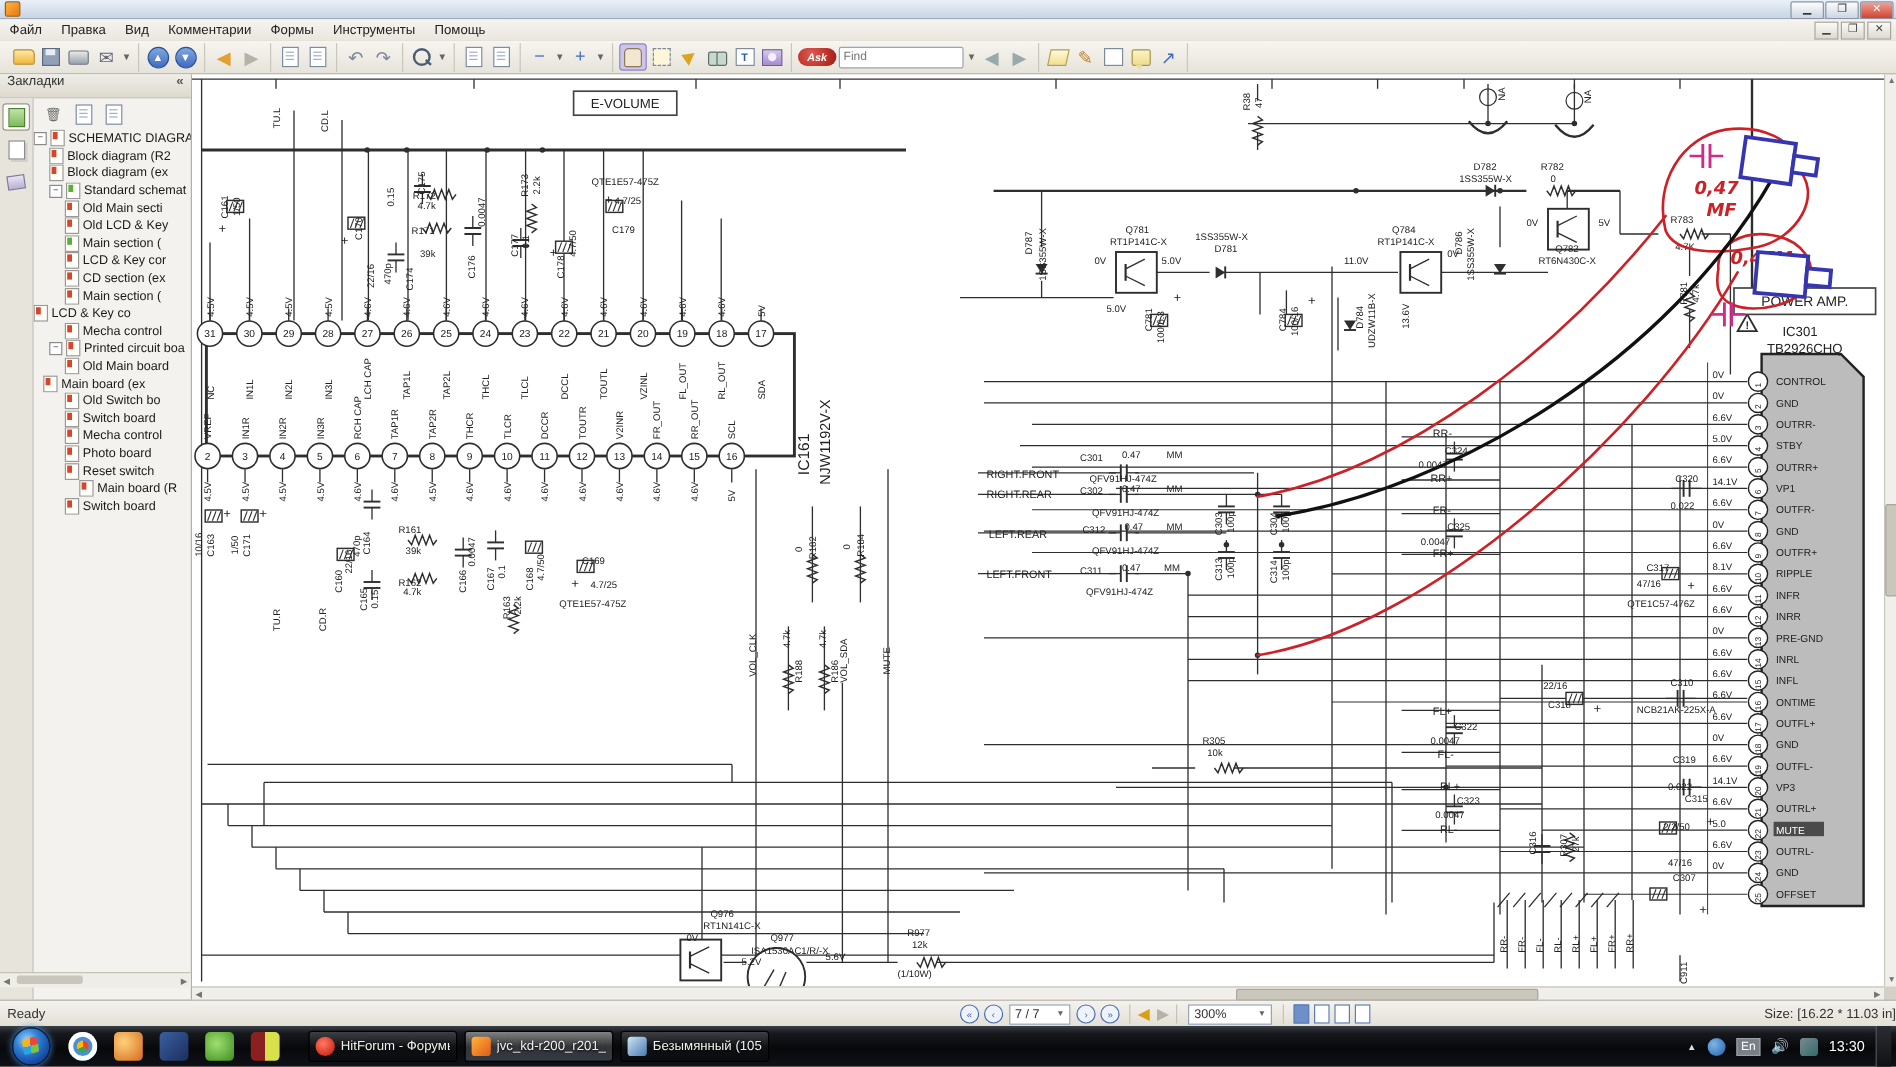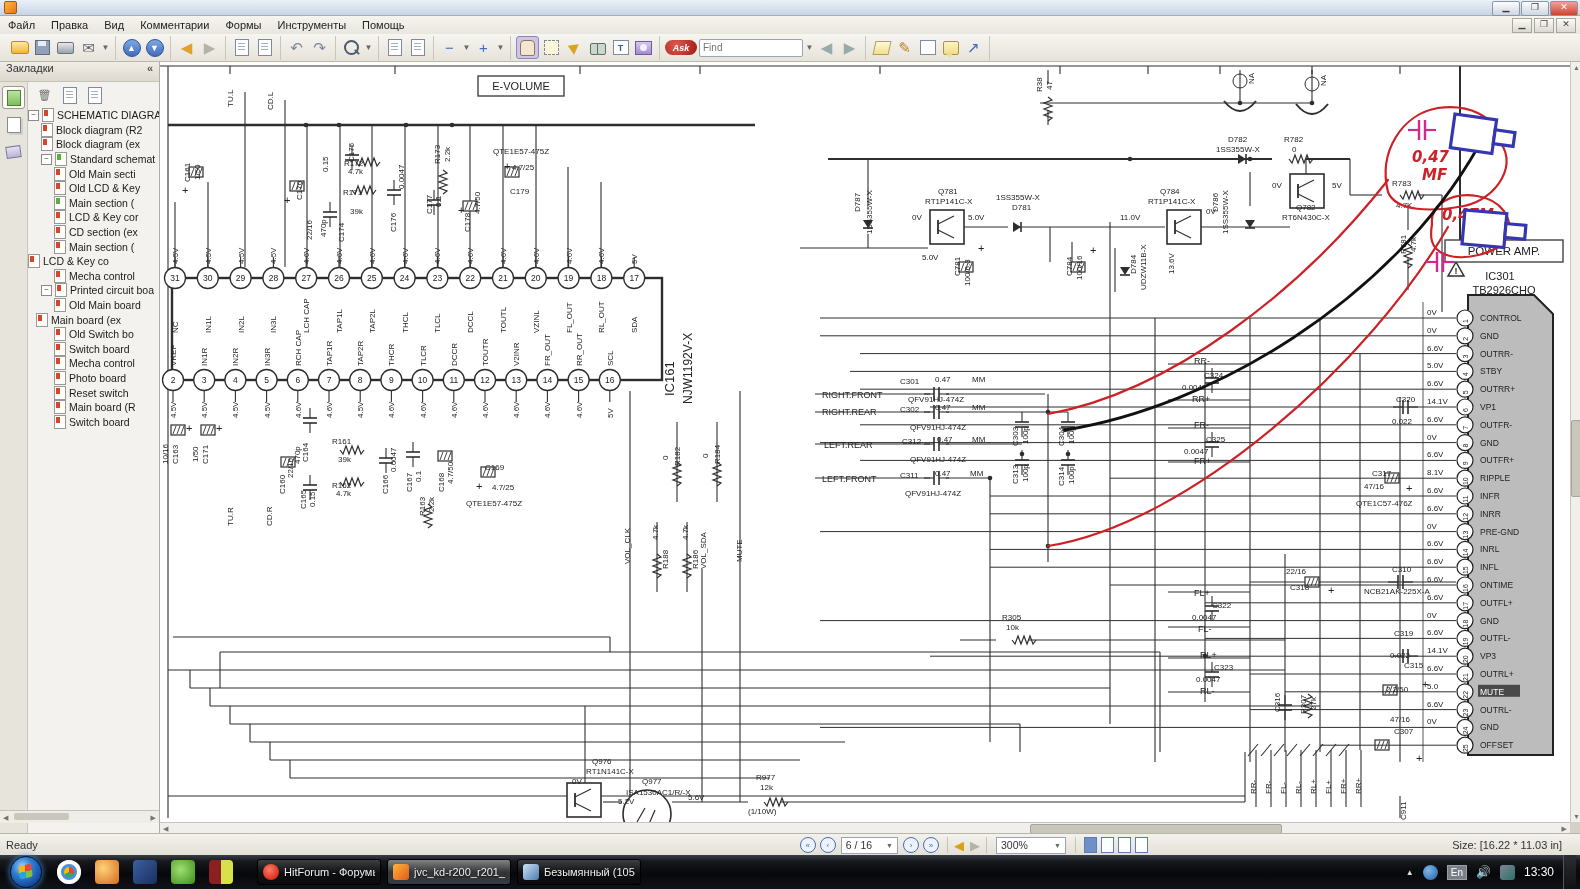--- a/index.html
+++ b/index.html
@@ -344,21 +344,21 @@
         <span>Mecha control</span>
       </div>
       <div class="bmrow" style="padding-left: 26px;">
         <span class="bmicon red"></span>
         <span>Photo board</span>
       </div>
       <div class="bmrow" style="padding-left: 26px;">
         <span class="bmicon red"></span>
         <span>Reset switch</span>
       </div>
-      <div class="bmrow" style="padding-left: 26px;">
+      <div class="bmrow" style="padding-left: 38px;">
         <span class="bmicon red"></span>
         <span>Main board (R</span>
       </div>
       <div class="bmrow" style="padding-left: 26px;">
         <span class="bmicon red"></span>
         <span>Switch board</span>
       </div>
     </div>
   <div id="sbhscroll" class="abs">
     <span class="scrollarrow" style="left:3px;top:3px;">◀</span>
@@ -1245,40 +1245,40 @@
   <span class="scrollarrow" style="right:3px;top:2px;">▶</span>
 </div>
 <div id="hthumb" class="abs"></div>
 
 <div id="statusbar" class="abs">
   <span style="margin-left:6px;">Ready</span>
   <span style="margin-left:760px;display:flex;align-items:center;">
     <span class="sb-circ">«</span>
     <span class="sb-circ">‹</span>
     <span class="sb-box">
-      <span>6 / 16</span>
+      <span>7 / 7</span>
       <span style="margin-left:14px;font-size:7px;color:#666;">▼</span>
     </span>
     <span class="sb-circ">›</span>
     <span class="sb-circ">»</span>
     <span class="sb-sep"></span>
     <span style="color:#d8a012;font-size:13px;">◀</span>
     <span style="color:#b5b2a8;font-size:13px;margin-left:6px;">▶</span>
     <span class="sb-sep"></span>
     <span class="sb-box">
       <span>300%</span>
       <span style="margin-left:26px;font-size:7px;color:#666;">▼</span>
     </span>
     <span class="sb-sep"></span>
     <span class="sb-page" style="background:#6f8fc8;"></span>
     <span class="sb-page"></span>
     <span class="sb-page"></span>
     <span class="sb-page"></span>
   </span>
-  <span style="margin-left:auto;margin-right:18px;">Size: [16.22 * 11.03 in]</span>
+  <span style="margin-left:auto;">Size: [16.22 * 11.03 in]</span>
 </div>
 
 <div id="taskbar" class="abs">
   <div id="startorb"></div>
   <div id="quicklaunch" style="display:flex;align-items:center;">
       <span class="qlicon" style="background: conic-gradient(rgb(232, 67, 53) 0deg, rgb(232, 67, 53) 120deg, rgb(52, 168, 83) 0deg, rgb(52, 168, 83) 240deg, rgb(251, 188, 5) 0deg, rgb(251, 188, 5) 360deg); border-radius: 50%; box-shadow: rgb(255, 255, 255) 0px 0px 0px 4px inset, rgb(74, 144, 217) 0px 0px 0px 7px inset;"></span>
       <span class="qlicon" style="background: radial-gradient(circle at 35% 35%, rgb(255, 210, 122), rgb(212, 105, 30));"></span>
       <span class="qlicon" style="background: linear-gradient(135deg, rgb(59, 95, 160), rgb(26, 47, 96));"></span>
       <span class="qlicon" style="background: radial-gradient(circle at 40% 40%, rgb(159, 224, 112), rgb(61, 140, 30));"></span>
       <span class="qlicon" style="background: conic-gradient(rgb(216, 224, 74) 0deg, rgb(216, 224, 74) 180deg, rgb(138, 32, 32) 0deg, rgb(138, 32, 32) 360deg);"></span>

